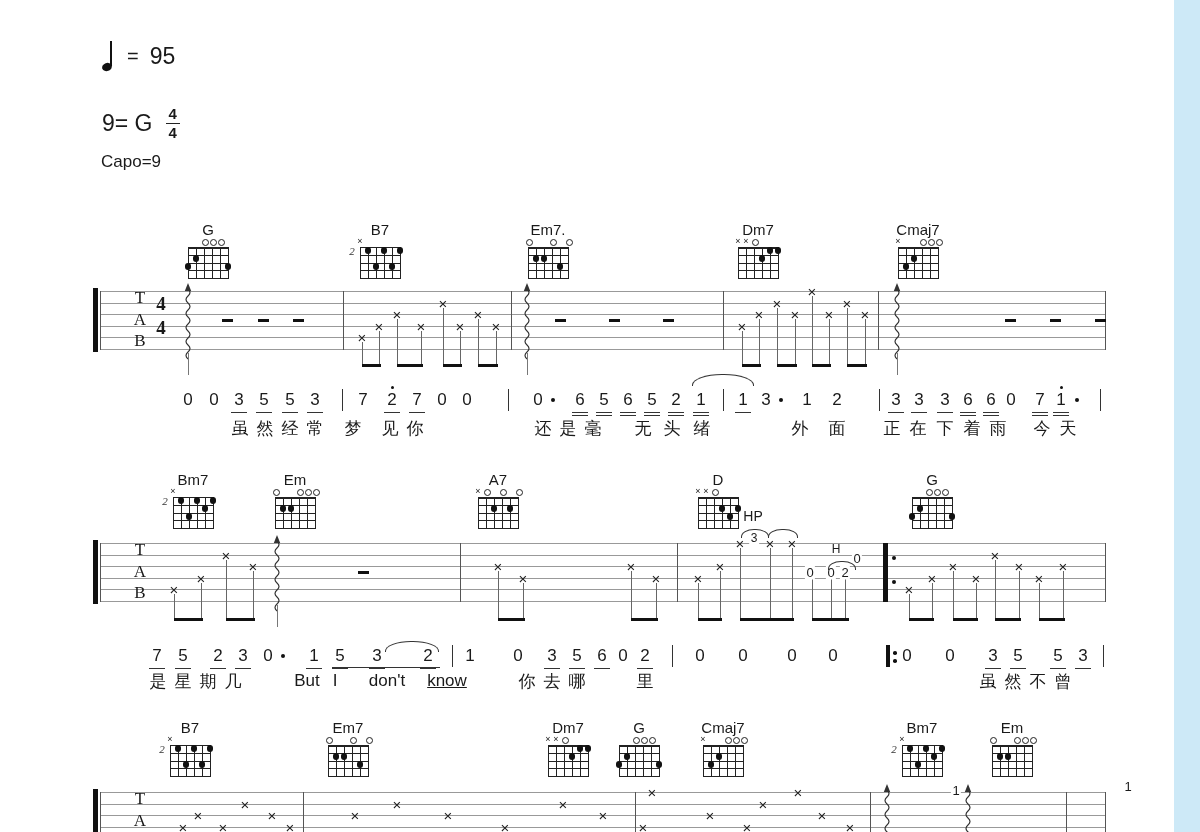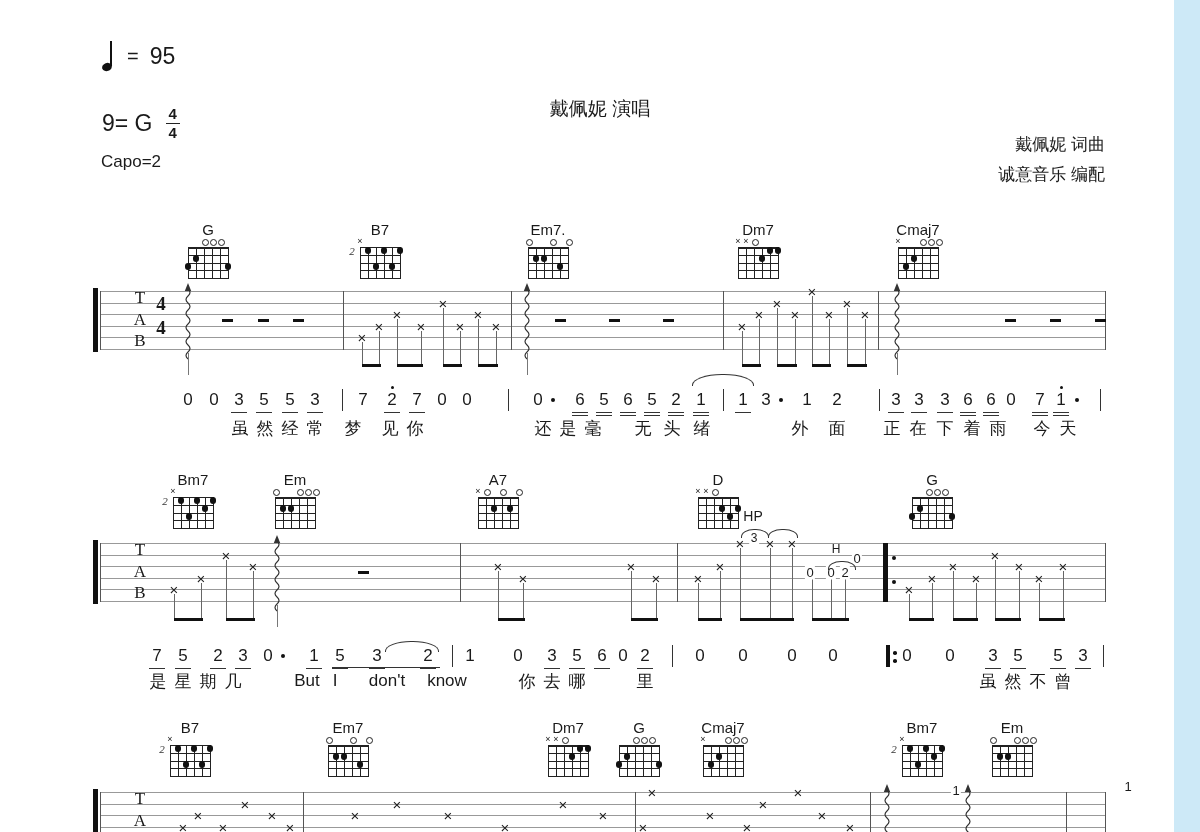--- a/index.html
+++ b/index.html
@@ -36,35 +36,30 @@
 
 <div id="page">
   <div id="edge-strip"></div>
 
   <div id="tempo">
     <span class="qnote"></span>
     <span class="eq">=</span>
     <span class="val">95</span>
   </div>
 
-  <div id="subtitle">戴佩妮 演唱</div>
 
-  <div id="credits">
-    <div>戴佩妮 词曲</div>
-    <div>诚意音乐 编配</div>
-  </div>
 
   <div id="key-row">
     <span class="key">9= G</span>
     <span class="frac">
       <span class="top">4</span>
       <span class="bot">4</span>
     </span>
   </div>
-  <div id="capo">Capo=2</div>
+  <div id="capo">Capo=9</div>
 
   <div id="notation">
       <div class="abs " style="left: 93px; top: 288px; width: 4.5px; height: 64px; background: rgb(17, 17, 17);"></div>
       <div class="abs " style="left: 100px; top: 291px; width: 1005px; height: 1px; background: rgb(153, 153, 153);"></div>
       <div class="abs " style="left: 100px; top: 302.6px; width: 1005px; height: 1px; background: rgb(153, 153, 153);"></div>
       <div class="abs " style="left: 100px; top: 314.2px; width: 1005px; height: 1px; background: rgb(153, 153, 153);"></div>
       <div class="abs " style="left: 100px; top: 325.8px; width: 1005px; height: 1px; background: rgb(153, 153, 153);"></div>
       <div class="abs " style="left: 100px; top: 337.4px; width: 1005px; height: 1px; background: rgb(153, 153, 153);"></div>
       <div class="abs " style="left: 100px; top: 349px; width: 1005px; height: 1px; background: rgb(153, 153, 153);"></div>
       <div class="abs " style="left: 100px; top: 291px; width: 1.3px; height: 59px; background: rgb(85, 85, 85);"></div>
@@ -557,21 +552,21 @@
       <div class="abs " style="left: 893px; top: 659px; width: 3.6px; height: 3.6px; background: rgb(17, 17, 17); border-radius: 50%;"></div>
       <div class="abs " style="left: 332px; top: 667px; width: 108px; height: 1.4px; background: rgb(51, 51, 51);"></div>
       <div class="abs " style="left: 385px; top: 641px; width: 52px; height: 10px; border-top: 1.3px solid rgb(51, 51, 51); border-right: 1.3px solid rgb(51, 51, 51); border-bottom: none; border-left: 1.3px solid rgb(51, 51, 51); border-image: initial; border-radius: 26px 26px 0px 0px / 10px 10px 0px 0px;"></div>
       <div class="abs ctr lyr" style="left: 158px; top: 681px;">是</div>
       <div class="abs ctr lyr" style="left: 183px; top: 681px;">星</div>
       <div class="abs ctr lyr" style="left: 208px; top: 681px;">期</div>
       <div class="abs ctr lyr" style="left: 233px; top: 681px;">几</div>
       <div class="abs ctr lyr" style="left: 307px; top: 681px;">But</div>
       <div class="abs ctr lyr" style="left: 335px; top: 681px;">I</div>
       <div class="abs ctr lyr" style="left: 387px; top: 681px;">don't</div>
-      <div class="abs ctr lyr" style="left: 447px; top: 681px;">know</div>
+      <div class="abs ctr lyr" style="left: 447px; top: 681px; text-decoration: underline;">know</div>
       <div class="abs ctr lyr" style="left: 527px; top: 681px;">你</div>
       <div class="abs ctr lyr" style="left: 552px; top: 681px;">去</div>
       <div class="abs ctr lyr" style="left: 577px; top: 681px;">哪</div>
       <div class="abs ctr lyr" style="left: 645px; top: 681px;">里</div>
       <div class="abs ctr lyr" style="left: 988px; top: 681px;">虽</div>
       <div class="abs ctr lyr" style="left: 1013px; top: 681px;">然</div>
       <div class="abs ctr lyr" style="left: 1038px; top: 681px;">不</div>
       <div class="abs ctr lyr" style="left: 1063px; top: 681px;">曾</div>
       <div class="abs " style="left: 93px; top: 789px; width: 4.5px; height: 64px; background: rgb(17, 17, 17);"></div>
       <div class="abs " style="left: 100px; top: 792px; width: 1005px; height: 1px; background: rgb(153, 153, 153);"></div>

